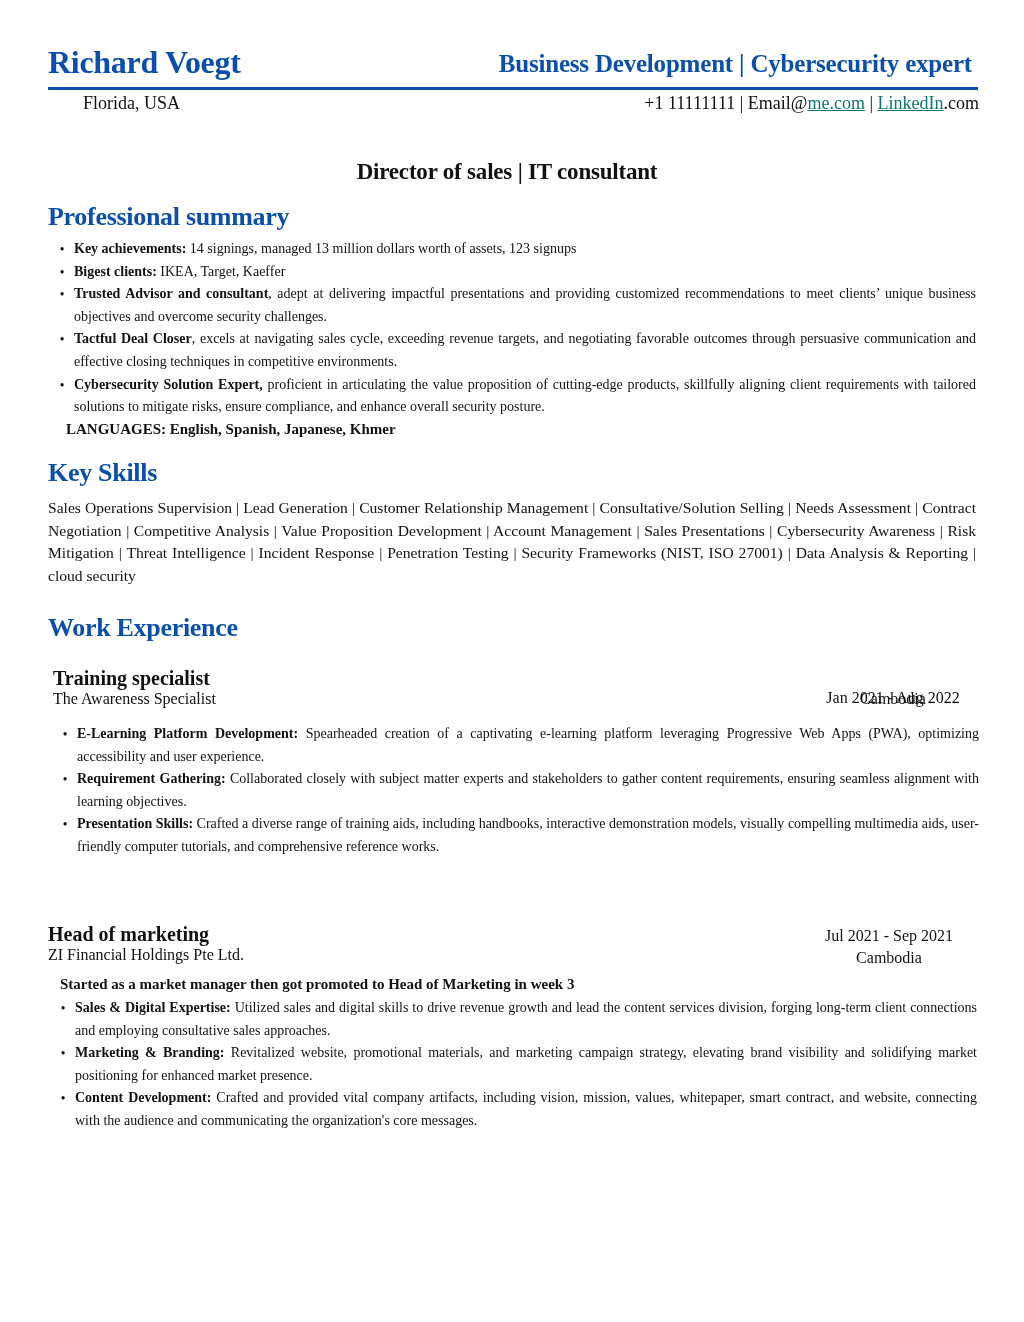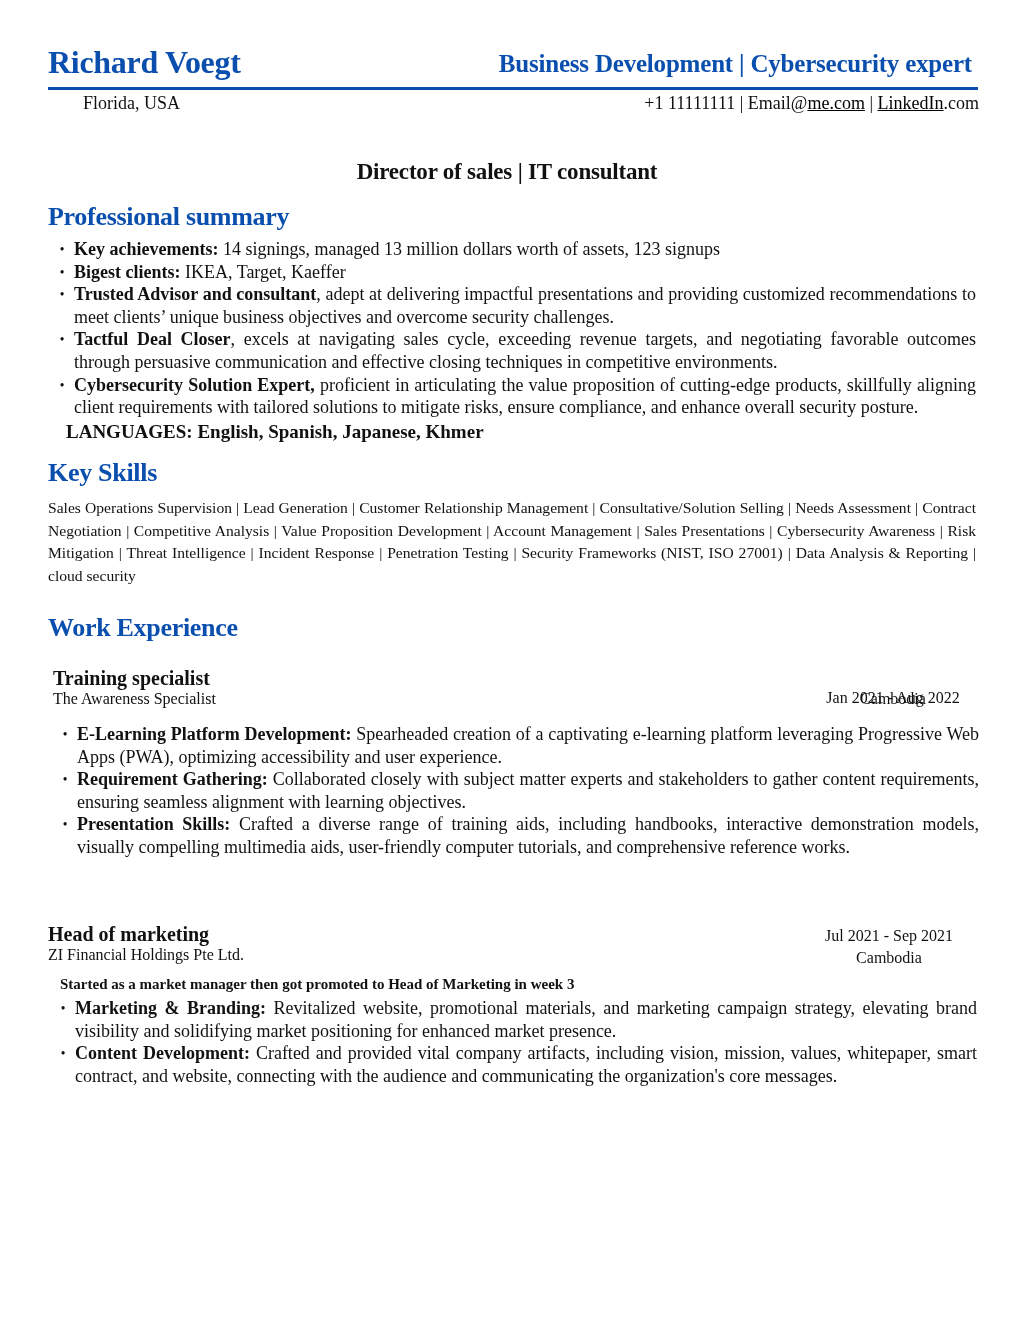--- a/index.html
+++ b/index.html
@@ -13,35 +13,35 @@
     }
     .header-title {
       position: absolute; right: 52px; top: 50px;
       font-size: 25px; font-weight: bold; color: #0b4fae; letter-spacing: -0.2px;
     }
     .header-rule {
       position: absolute; left: 48px; top: 87px; width: 930px; height: 3px; background: #0b4fae;
     }
     .location { position: absolute; left: 83px; top: 93px; font-size: 18px; }
     .contact { position: absolute; right: 45px; top: 93px; font-size: 18px; }
-    .contact a { color: #000000; text-decoration: underline; }
+    .contact a { color: #0f766e; text-decoration: underline; }
     .subtitle {
       position: absolute; left: 0; width: 1014px; text-align: center; top: 159px;
       font-size: 23px; font-weight: bold; letter-spacing: -0.2px;
     }
     .section-title {
       position: absolute; left: 48px; font-size: 26px; font-weight: bold; color: #0b4fae; letter-spacing: -0.3px;
     }
-    ul.bullets { position: absolute; margin: 0; padding: 0; list-style: none; font-size: 18px; line-height: 22.6px; }
+    ul.bullets { position: absolute; margin: 0; padding: 0; list-style: none; font-size: 14px; line-height: 22.6px; }
     ul.bullets li { position: relative; padding-left: 0; text-align: justify; }
     ul.bullets li::before {
       content: "•"; position: absolute; left: -14px; top: 0; font-size: 12px; font-weight: bold;
     }
     .b { font-weight: bold; }
-    .languages { position: absolute; left: 66px; top: 421px; font-size: 19px; font-weight: bold; }
+    .languages { position: absolute; left: 66px; top: 421px; font-size: 15px; font-weight: bold; }
     .skills {
       position: absolute; left: 48px; top: 497px; width: 928px; font-size: 15.6px; line-height: 22.6px; text-align: justify;
     }
     .job-title { position: absolute; font-size: 20px; font-weight: bold; }
     .job-company { position: absolute; font-size: 16px; }
     .job-dates { position: absolute; font-size: 16px; text-align: center; width: 160px; }
     .job-loc { position: absolute; font-size: 16px; text-align: center; width: 160px; }
     .job-note { position: absolute; left: 60px; top: 976px; font-size: 15px; font-weight: bold; }
   </style>
 </head>
@@ -81,15 +81,16 @@
   <li><span class="b">Requirement Gathering:</span><span> Collaborated closely with subject matter experts and stakeholders to gather content requirements, ensuring seamless alignment with learning objectives.</span></li>
   <li><span class="b">Presentation Skills:</span><span> Crafted a diverse range of training aids, including handbooks, interactive demonstration models, visually compelling multimedia aids, user-friendly computer tutorials, and comprehensive reference works.</span></li>
 </ul>
 
 <div class="job-title" style="left:48px; top:923px;">Head of marketing</div>
 <div class="job-company" style="left:48px; top:946px;">ZI Financial Holdings Pte Ltd.</div>
 <div class="job-dates" style="left:809px; top:927px;">Jul 2021 - Sep 2021</div>
 <div class="job-loc" style="left:809px; top:949px;">Cambodia</div>
 <div class="job-note">Started as a market manager then got promoted to Head of Marketing in week 3</div>
 <ul class="bullets" style="left:75px; top:997px; width:902px;">
+  <li><span class="b">Sales &amp; Digital Expertise:</span><span> Utilized sales and digital skills to drive revenue growth and lead the content services division, forging long-term client connections and employing consultative sales approaches.</span></li>
   <li><span class="b">Marketing &amp; Branding:</span><span> Revitalized website, promotional materials, and marketing campaign strategy, elevating brand visibility and solidifying market positioning for enhanced market presence.</span></li>
   <li><span class="b">Content Development:</span><span> Crafted and provided vital company artifacts, including vision, mission, values, whitepaper, smart contract, and website, connecting with the audience and communicating the organization's core messages.</span></li>
 </ul>
 
 </body></html>

